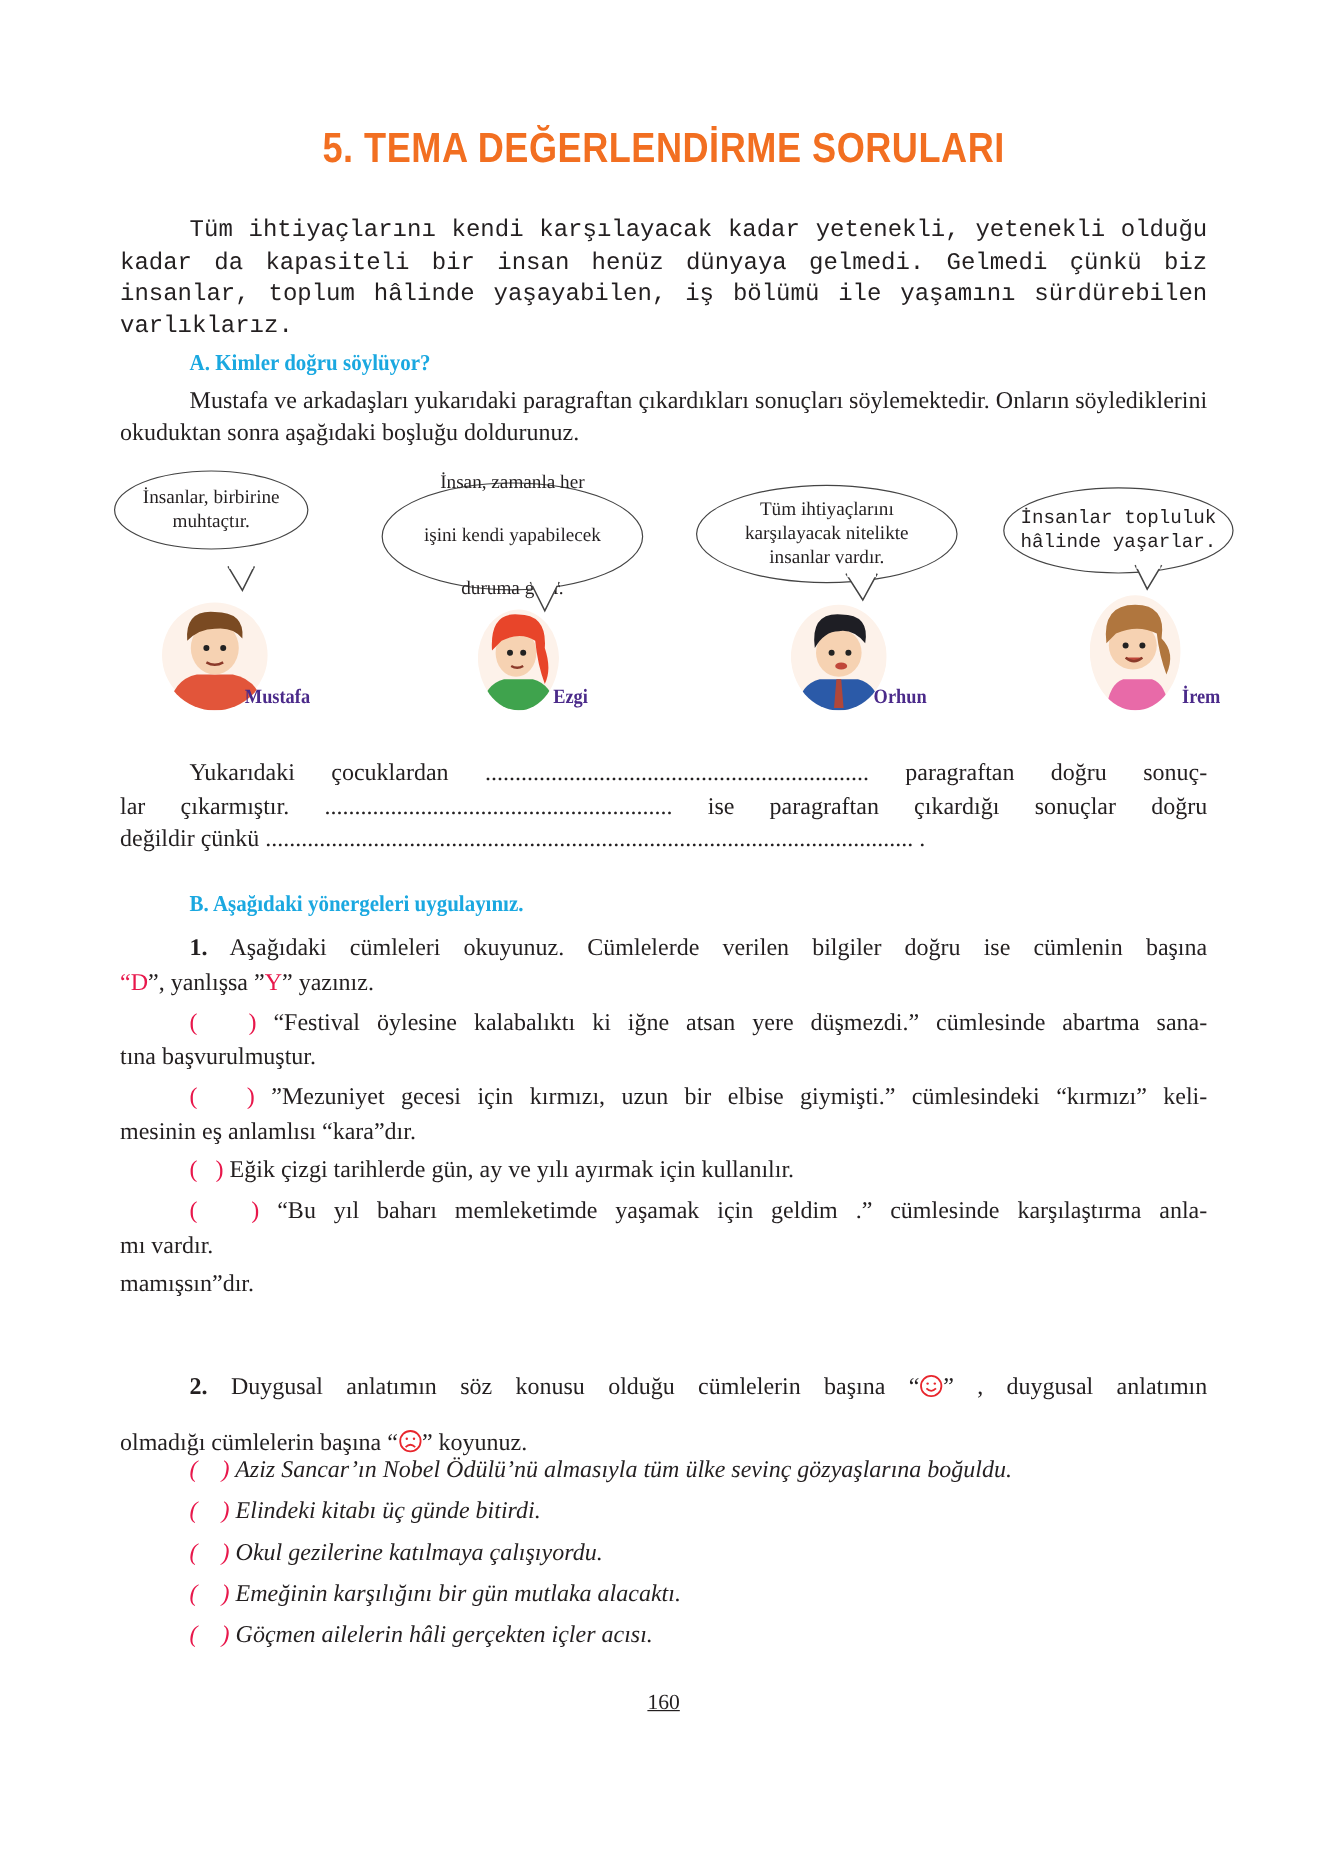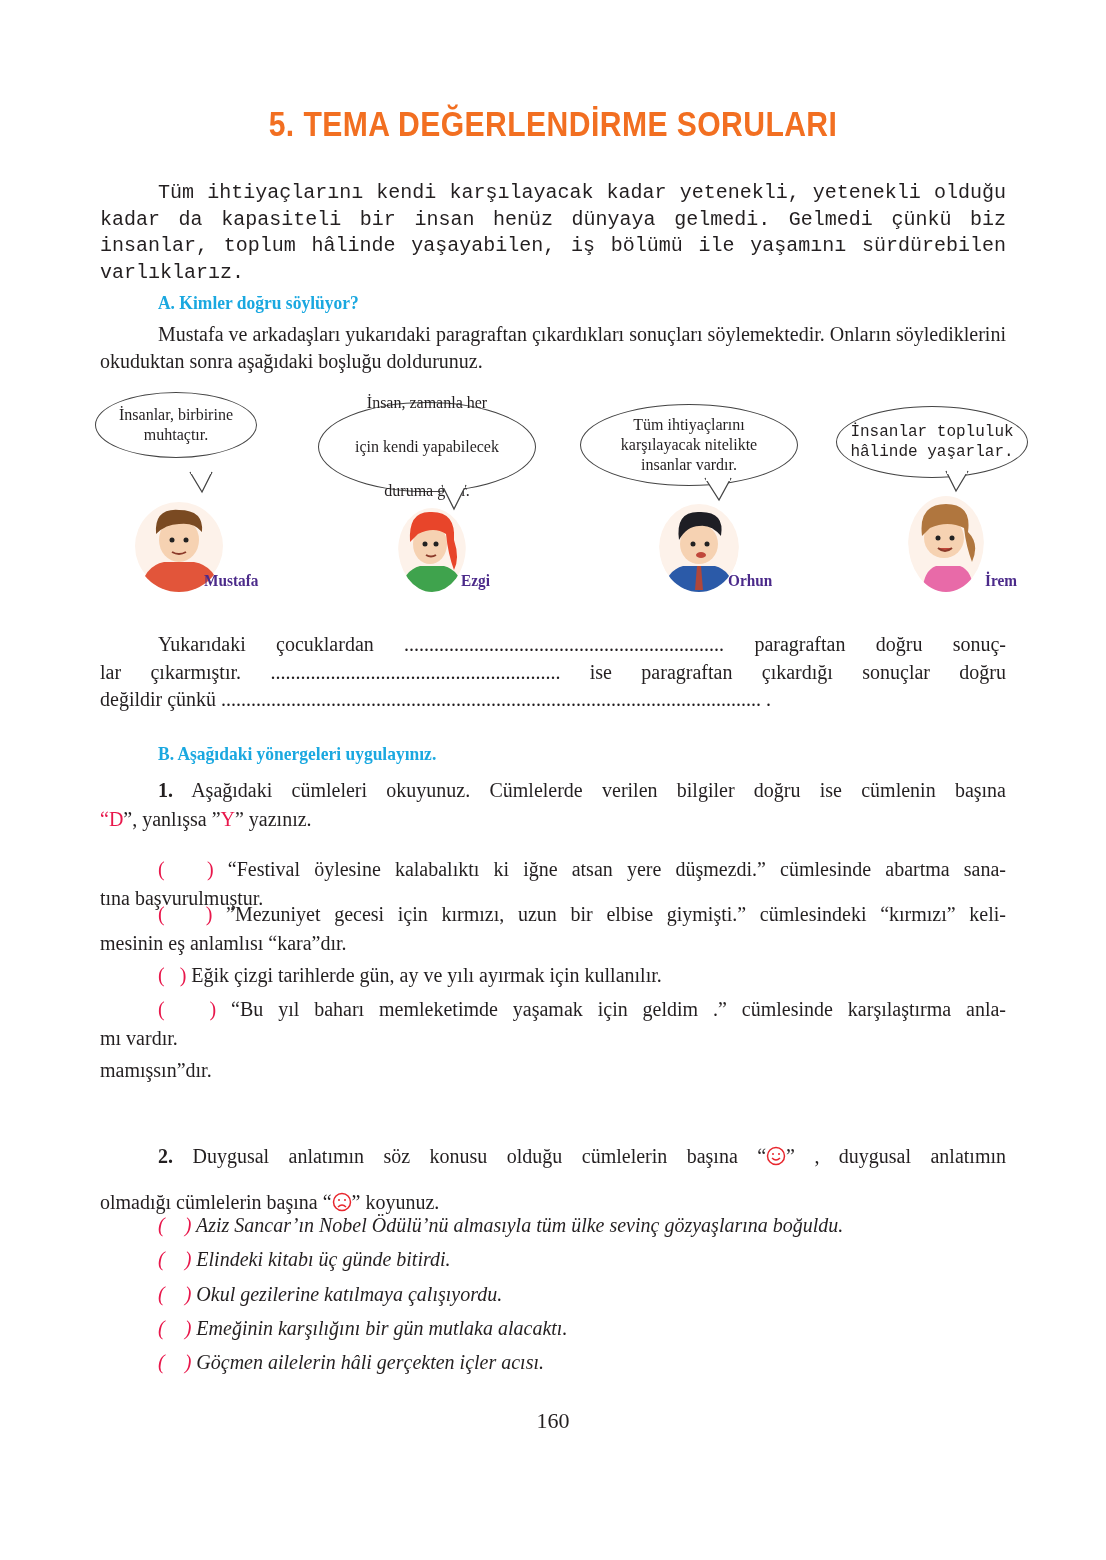--- a/index.html
+++ b/index.html
@@ -37,21 +37,21 @@
   .kid-name {
     position: absolute; font-size: 17px; font-weight: 700; color: #4b2a8a;
     transform: scaleX(0.9); transform-origin: left;
   }
   .red { color: #e8174b; }
   .paren { color: #e8174b; }
   .item { position: absolute; left: 100px; width: 906px; font-size: 20px; line-height: 29px; text-align: justify; }
   .item .first { padding-left: 58px; }
   .list2 { position: absolute; left: 158px; font-size: 20px; line-height: 34.3px; font-style: italic; }
   .smile { display: inline-block; vertical-align: -3px; }
-  .page-number { position: absolute; left: 0; right: 0; top: 1408px; text-align: center; font-size: 22px; }
+  .page-number { position: absolute; left: 0; right: 0; top: 1408px; text-align: center; font-size: 18px; text-decoration: underline; }
 </style>
 </head>
 <body>
 
 <div class="page-title">5. TEMA DEĞERLENDİRME SORULARI</div>
 
 <div class="para indent" style="top:180px;font-family:Liberation Mono, monospace;">Tüm ihtiyaçlarını kendi karşılayacak kadar yetenekli, yetenekli olduğu kadar da kapasiteli bir insan henüz dünyaya gelmedi. Gelmedi çünkü biz insanlar, toplum hâlinde yaşayabilen, iş bölümü ile yaşamını sürdürebilen varlıklarız.</div>
 
 <div class="heading" style="top:292px;">A. Kimler doğru söylüyor?</div>
 <div class="para indent" style="top:321px;">Mustafa ve arkadaşları yukarıdaki paragraftan çıkardıkları  sonuçları söylemektedir. Onların söylediklerini okuduktan sonra aşağıdaki boşluğu doldurunuz.</div>
@@ -60,21 +60,21 @@
   <span>İnsanlar, birbirine</span>
   <span>muhtaçtır.</span>
 </div>
 <svg class="tail" style="left:188px;top:470px;" width="30" height="26">
     <path d="M2 2 L14 22 L24 2" fill="#fff" stroke="#444" stroke-width="1.3"></path>
     <rect x="3" y="0" width="20" height="4" fill="#fff"></rect>
   </svg>
 
 <div class="bubble" style="left:318px; top:402px; width:216px; height:88px;gap:24px;">
   <span>İnsan, zamanla her</span>
-  <span>için kendi yapabilecek</span>
+  <span>işini kendi yapabilecek</span>
   <span>duruma gelir.</span>
 </div>
 <svg class="tail" style="left:440px;top:483px;" width="30" height="30">
     <path d="M2 2 L14 26 L26 2" fill="#fff" stroke="#444" stroke-width="1.3"></path>
     <rect x="3" y="0" width="22" height="5" fill="#fff"></rect>
   </svg>
 
 <div class="bubble" style="left:580px; top:404px; width:216px; height:80px;">
   <span>Tüm ihtiyaçlarını</span>
   <span>karşılayacak nitelikte</span>
@@ -170,21 +170,21 @@
 <div class="para" style="top:776px; line-height:29px;">
   <div style="padding-left:58px; text-align:justify; text-align-last:justify;">
     <b>1.</b>
     <span>Aşağıdaki cümleleri  okuyunuz. Cümlelerde verilen bilgiler doğru ise cümlenin başına</span>
   </div>
   <div>
     <span class="red">“</span><span class="red">D</span><span>”, yanlışsa ”</span><span class="red">Y</span><span>” yazınız.</span>
   </div>
 </div>
 
-<div class="item" style="top:838px;margin-top:17px;">
+<div class="item" style="top:838px;">
   <div class="first" style="text-align:justify; text-align-last:justify;">
     <span class="paren"><span>(</span>&nbsp;&nbsp;&nbsp;<span>)</span></span>
     <span>“Festival öylesine kalabalıktı ki iğne atsan yere düşmezdi.” cümlesinde abartma sana-</span>
   </div>
   <div>tına başvurulmuştur.</div>
 </div>
 
 <div class="item" style="top:900px;">
   <div class="first" style="text-align:justify; text-align-last:justify;">
     <span class="paren"><span>(</span>&nbsp;&nbsp;&nbsp;<span>)</span></span>

